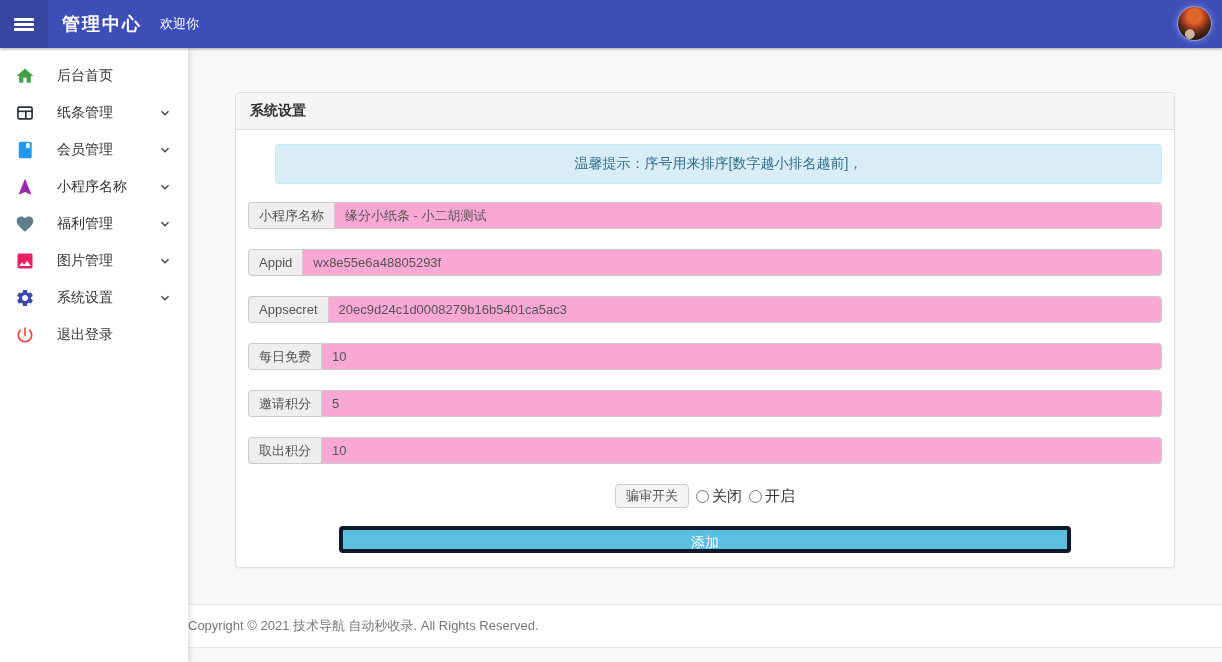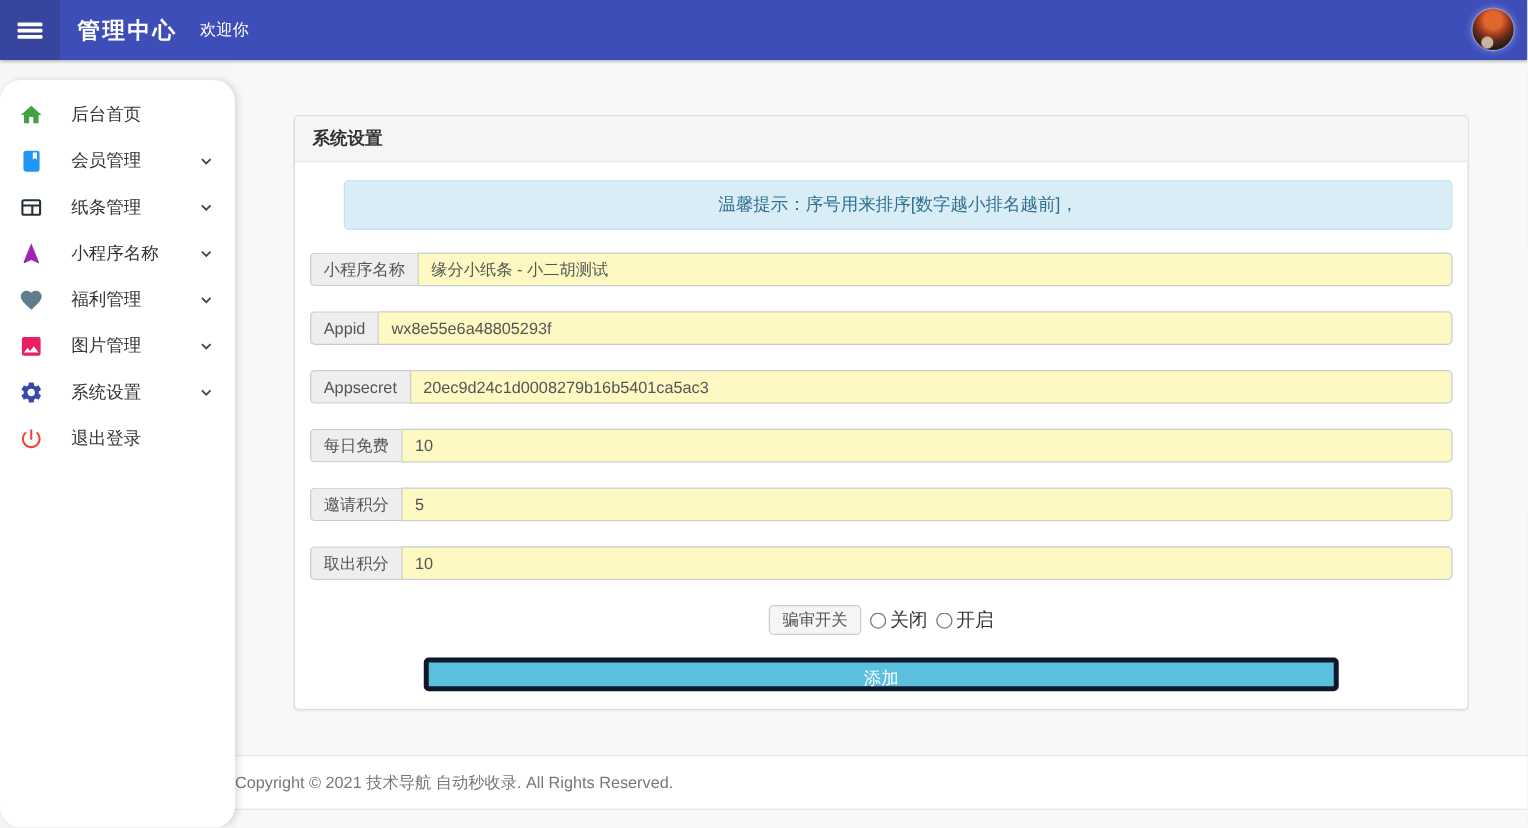--- a/index.html
+++ b/index.html
@@ -13,39 +13,39 @@
   .hamburger .bar { display:block; width:20px; height:3px; background:#fff; margin:2px 0; border-radius:1px; }
   .brand { color:#fff; font-size:18px; font-weight:bold; margin-left:14px; letter-spacing:2px; }
   .welcome { color:#fff; font-size:13px; margin-left:18px; }
   .avatar { position:absolute; right:10px; top:6px; width:35px; height:35px; border-radius:50%; cursor:pointer;
     background:
       radial-gradient(circle at 36% 82%, rgba(225,205,185,.85) 0 13%, rgba(225,205,185,0) 15%),
       radial-gradient(circle at 50% 28%, #e0662b 0 24%, #b04020 38%, #5f2c1a 55%, #281a10 78%, #170f09 100%);
     border:1px solid rgba(150,165,235,.9); box-shadow:0 0 6px rgba(170,185,255,.55); }
 
   
-  .sidebar { position:absolute; top:64px; left:0; bottom:0; width:188px; background:#fff; box-shadow:2px 0 6px rgba(0,0,0,.13); z-index:10; padding-top:9px;border-radius:17px; }
+  .sidebar { position:absolute; top:48px; left:0; bottom:0; width:188px; background:#fff; box-shadow:2px 0 6px rgba(0,0,0,.13); z-index:10; padding-top:9px; }
   .menu-item { display:flex; align-items:center; height:37px; padding:0 16px 0 15px; cursor:pointer; }
   .mi-icon { width:20px; height:20px; flex:0 0 20px; display:flex; align-items:center; justify-content:center; }
   .mi-icon svg { width:20px; height:20px; }
   .mi-label { margin-left:22px; font-size:14px; color:#333; flex:1; }
   .chevron { width:14px; height:14px; flex:0 0 14px; }
   .chevron svg { width:14px; height:14px; }
 
   
   .content { position:absolute; left:188px; top:48px; right:0; bottom:0; background:#f8f8f8; overflow:auto; }
   .panel { margin:44px 47px 0 47px; background:#fff; border:1px solid #ddd; border-radius:4px; box-shadow:0 1px 1px rgba(0,0,0,.05); }
   .panel-header { padding:9px 14px; background:#f5f5f5; border-bottom:1px solid #ddd; font-size:14px; font-weight:bold; color:#333; border-radius:3px 3px 0 0; }
   .panel-body { padding:14px 12px; }
 
   .alert-info { background:#d9edf7; border:1px solid #bce8f1; color:#31708f; border-radius:4px; text-align:center; padding:10px; font-size:14px; margin-bottom:18px;margin-left:27px; }
 
   .form-row { display:flex; margin-bottom:20px; }
   .addon { background:#eee; border:1px solid #ccc; border-right:0; border-radius:4px 0 0 4px; padding:3px 10px; font-size:13px; color:#555; display:flex; align-items:center; white-space:nowrap; }
-  .field-input { flex:1; border:1px solid #ccc; border-radius:0 4px 4px 0; padding:3px 10px; font-size:13px; color:#555; height:27px; outline:none; background:#fef9c3; }
+  .field-input { flex:1; border:1px solid #ccc; border-radius:0 4px 4px 0; padding:3px 10px; font-size:13px; color:#555; height:27px; outline:none; background:#f9a8d4; }
 
   .radio-row { align-items:center; margin-bottom:18px;justify-content:center; }
   .addon-box { background:#f5f5f5; border:1px solid #ccc; border-radius:4px; padding:2px 10px; font-size:13px; color:#555; }
   .radio-label { display:flex; align-items:center; font-size:15px; color:#333; margin-left:7px; cursor:pointer; }
   .radio-label input { margin:0 3px 0 0; accent-color:#bbb; }
 
   .submit-btn { display:block; width:80%; margin:0 auto; background:#5bc0de; border:4px solid #0f172a; color:#fff; font-size:14px; height:27px; line-height:25px; padding:0; border-radius:4px; cursor:pointer; }
 
   .footer-band { margin-top:36px; background:#fff; border-top:1px solid #e7e7e7; border-bottom:1px solid #e7e7e7; text-align:left; padding:12px 0; font-size:13px; color:#777; }
 </style>
@@ -73,42 +73,42 @@
       <span class="mi-icon">
         <svg viewBox="0 0 24 24">
             <path fill="#43a047" d="M10 20v-6h4v6h5v-8h3L12 3 2 12h3v8z"></path>
           </svg>
       </span>
       <span class="mi-label">后台首页</span>
     </div>
 
     <div class="menu-item">
       <span class="mi-icon">
-        <svg viewBox="0 0 24 24">
-            <path fill="#2196f3" d="M18 2H7c-1.4 0-2.5 1.1-2.5 2.5v15C4.5 20.9 5.6 22 7 22h11c1.1 0 2-.9 2-2V4c0-1.1-.9-2-2-2z"></path>
-            <path fill="#fff" d="M13.5 3.5h4v7l-2-1.6-2 1.6z"></path>
-          </svg>
-      </span>
-      <span class="mi-label">会员管理</span>
-      <span class="chevron">
-        <svg viewBox="0 0 24 24" fill="none" stroke="#444" stroke-width="2.4">
-            <polyline points="6 9 12 15 18 9"></polyline>
-          </svg>
-      </span>
-    </div>
-
-    <div class="menu-item">
-      <span class="mi-icon">
         <svg viewBox="0 0 24 24" fill="none" stroke="#263238" stroke-width="2">
             <rect x="3.5" y="5" width="17" height="14" rx="1.5"></rect>
             <line x1="3.5" y1="10" x2="20.5" y2="10"></line>
             <line x1="13" y1="10" x2="13" y2="19"></line>
           </svg>
       </span>
       <span class="mi-label">纸条管理</span>
+      <span class="chevron">
+        <svg viewBox="0 0 24 24" fill="none" stroke="#444" stroke-width="2.4">
+            <polyline points="6 9 12 15 18 9"></polyline>
+          </svg>
+      </span>
+    </div>
+
+    <div class="menu-item">
+      <span class="mi-icon">
+        <svg viewBox="0 0 24 24">
+            <path fill="#2196f3" d="M18 2H7c-1.4 0-2.5 1.1-2.5 2.5v15C4.5 20.9 5.6 22 7 22h11c1.1 0 2-.9 2-2V4c0-1.1-.9-2-2-2z"></path>
+            <path fill="#fff" d="M13.5 3.5h4v7l-2-1.6-2 1.6z"></path>
+          </svg>
+      </span>
+      <span class="mi-label">会员管理</span>
       <span class="chevron">
         <svg viewBox="0 0 24 24" fill="none" stroke="#444" stroke-width="2.4">
             <polyline points="6 9 12 15 18 9"></polyline>
           </svg>
       </span>
     </div>
 
     <div class="menu-item">
       <span class="mi-icon">
         <svg viewBox="0 0 24 24">

